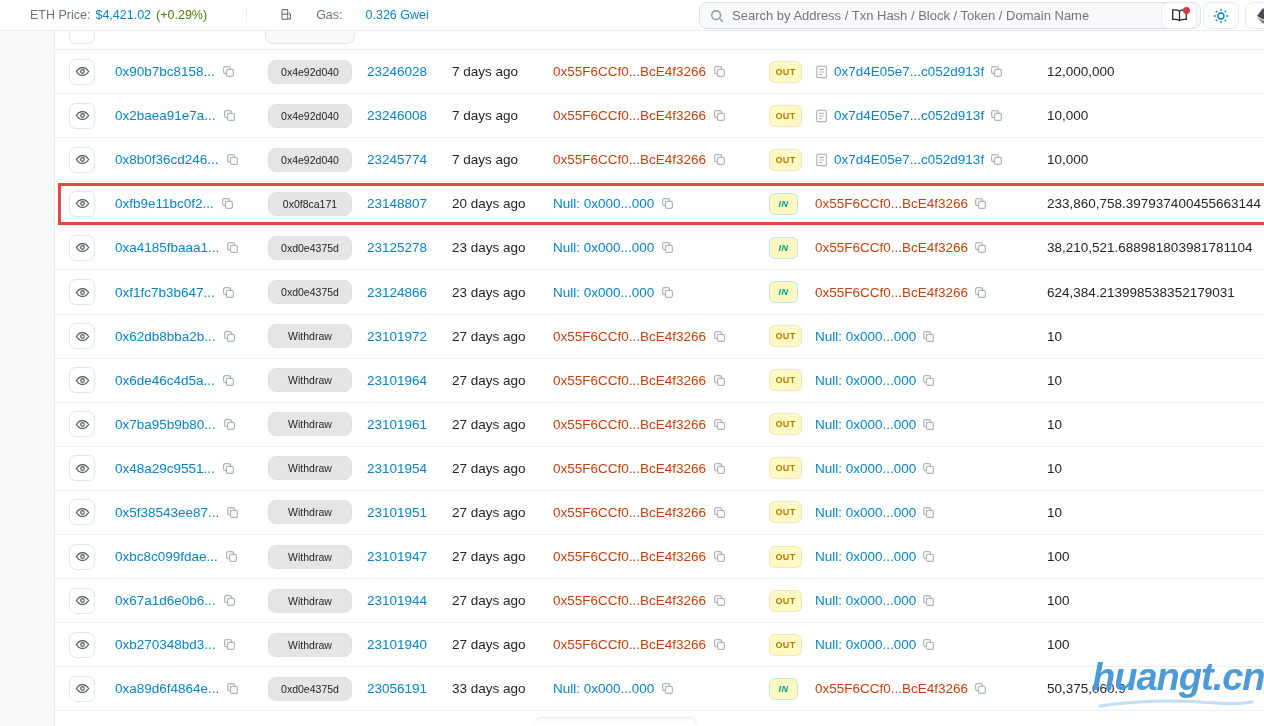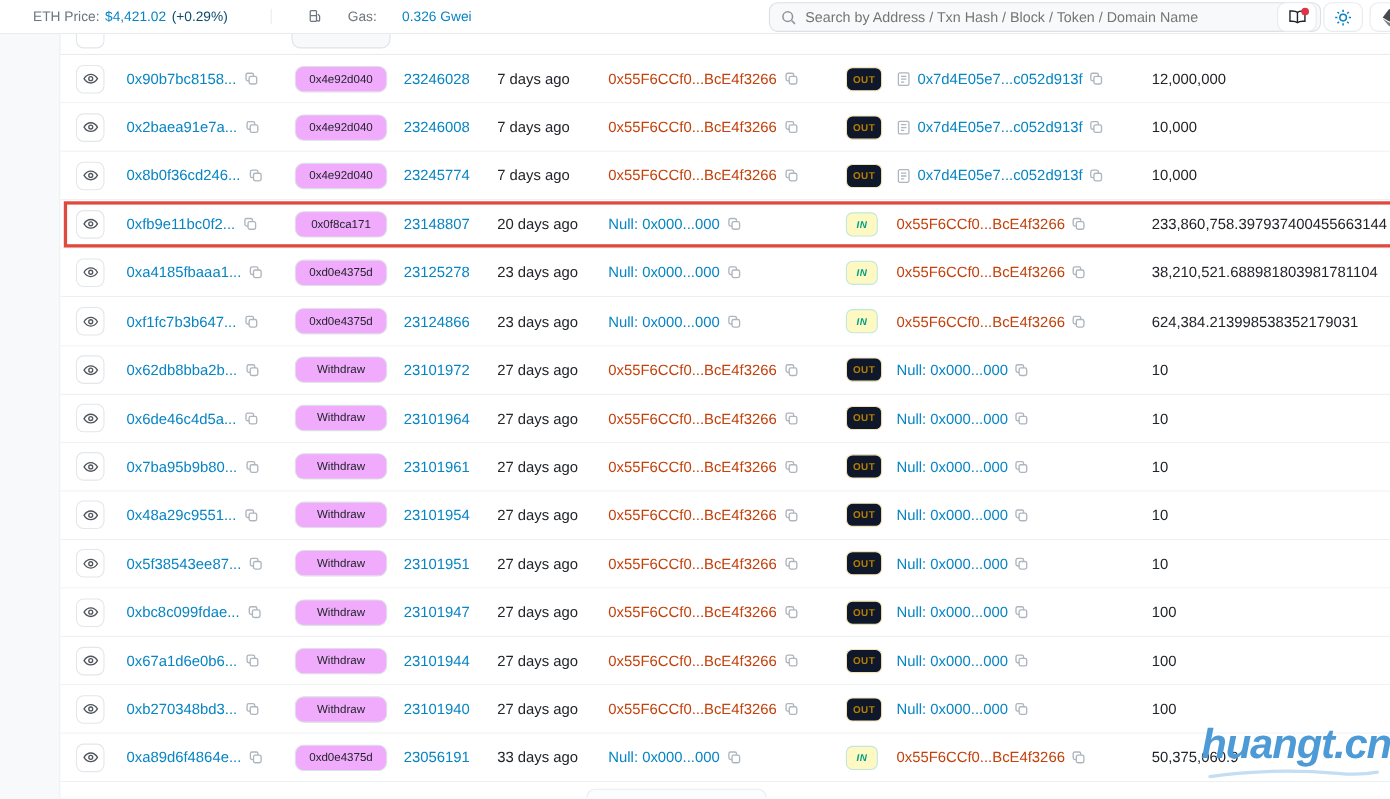--- a/index.html
+++ b/index.html
@@ -6,21 +6,21 @@
   html,body { width:1264px; height:726px; overflow:hidden; }
   body { font-family:"Liberation Sans", sans-serif; background:#f8f9fa; color:#212529; position:relative; }
 
   
   .topbar { position:absolute; left:0; top:0; width:1264px; height:31px; background:#fff;
             border-bottom:1px solid #e9ecef; }
   .topbar-left { position:absolute; left:30px; top:0; height:30px; display:flex; align-items:center;
                  font-size:12.5px; gap:5px; white-space:nowrap; }
   .muted { color:#6c757d; }
   .link { color:#0784c3; text-decoration:none; cursor:pointer; }
-  .green { color:#0c4a6e; }
+  .green { color:#4d7c0f; }
   .gas-group { display:flex; gap:23px; margin-left:24px; }
   .divider-dot { width:1px; height:14px; background:#e9ecef; margin:0 10px; }
 
   .searchbox { position:absolute; left:655px; top:2px; width:502px; height:27px; background:#f8f9fa;
                border:1px solid #dce0e5; border-radius:8px; display:flex; align-items:center; padding:0 5px 0 10px;margin-left:44px; }
   .searchbox input { flex:1; border:none; outline:none; background:transparent; font-size:13px;
                      color:#495057; font-family:"Liberation Sans", sans-serif; }
   .slash-badge { background:#a5adb7; color:#fff; font-size:12px; border-radius:4px; padding:1px 8px;
                  margin-left:6px; }
   .tool-btn { position:absolute; top:2px; width:36px; height:27px; background:#fff; border:1px solid #e7eaee;
@@ -57,27 +57,27 @@
   .c-to     { width:230px; padding-left:4px; gap:6px; }
   .c-amount { width:235px; padding-left:6px; }
 
   .eye-btn { width:26px; height:26px; background:#fff; border:1px solid #e3e6ea; border-radius:7px;
              display:flex; align-items:center; justify-content:center; cursor:pointer; padding:0; }
 
   .hash-link { white-space:nowrap; overflow:hidden; }
   .addr { white-space:nowrap; }
   .addr.self { color:#c2410c; }
 
-  .method-badge { background:#f0abfc; border:1px solid #dde0e5; border-radius:8px; color:#212529;
+  .method-badge { background:#e5e5e5; border:1px solid #dde0e5; border-radius:8px; color:#212529;
                   font-size:10.5px; padding:5px 8px; min-width:84px; text-align:center;
                   white-space:nowrap; cursor:default; }
 
   .dir-badge { font-size:9px; font-weight:bold; letter-spacing:.4px; border-radius:6px;
                padding:5px 0; width:33px; text-align:center; }
-  .dir-badge.out { background:#0f172a; color:#b47d00; border:1px solid #f3e3bb; }
+  .dir-badge.out { background:#fef9c3; color:#b47d00; border:1px solid #f3e3bb; }
   .dir-badge.in  { background:#fef9c3; color:#00a186; border:1px solid #c0e7da; width:29px;font-style:italic; }
 
   .copy-btn { display:flex; align-items:center; cursor:pointer; }
   .cicon-wrap { display:flex; align-items:center; }
 
   .partial-bottom { position:relative; height:14px; overflow:hidden; background:#fff; }
   .partial-bottom .pager-ghost { position:absolute; left:478px; top:6px; width:164px; height:22px;
         border:1px solid #e9ecef; border-radius:8px; background:#fbfcfd; }
 
   

